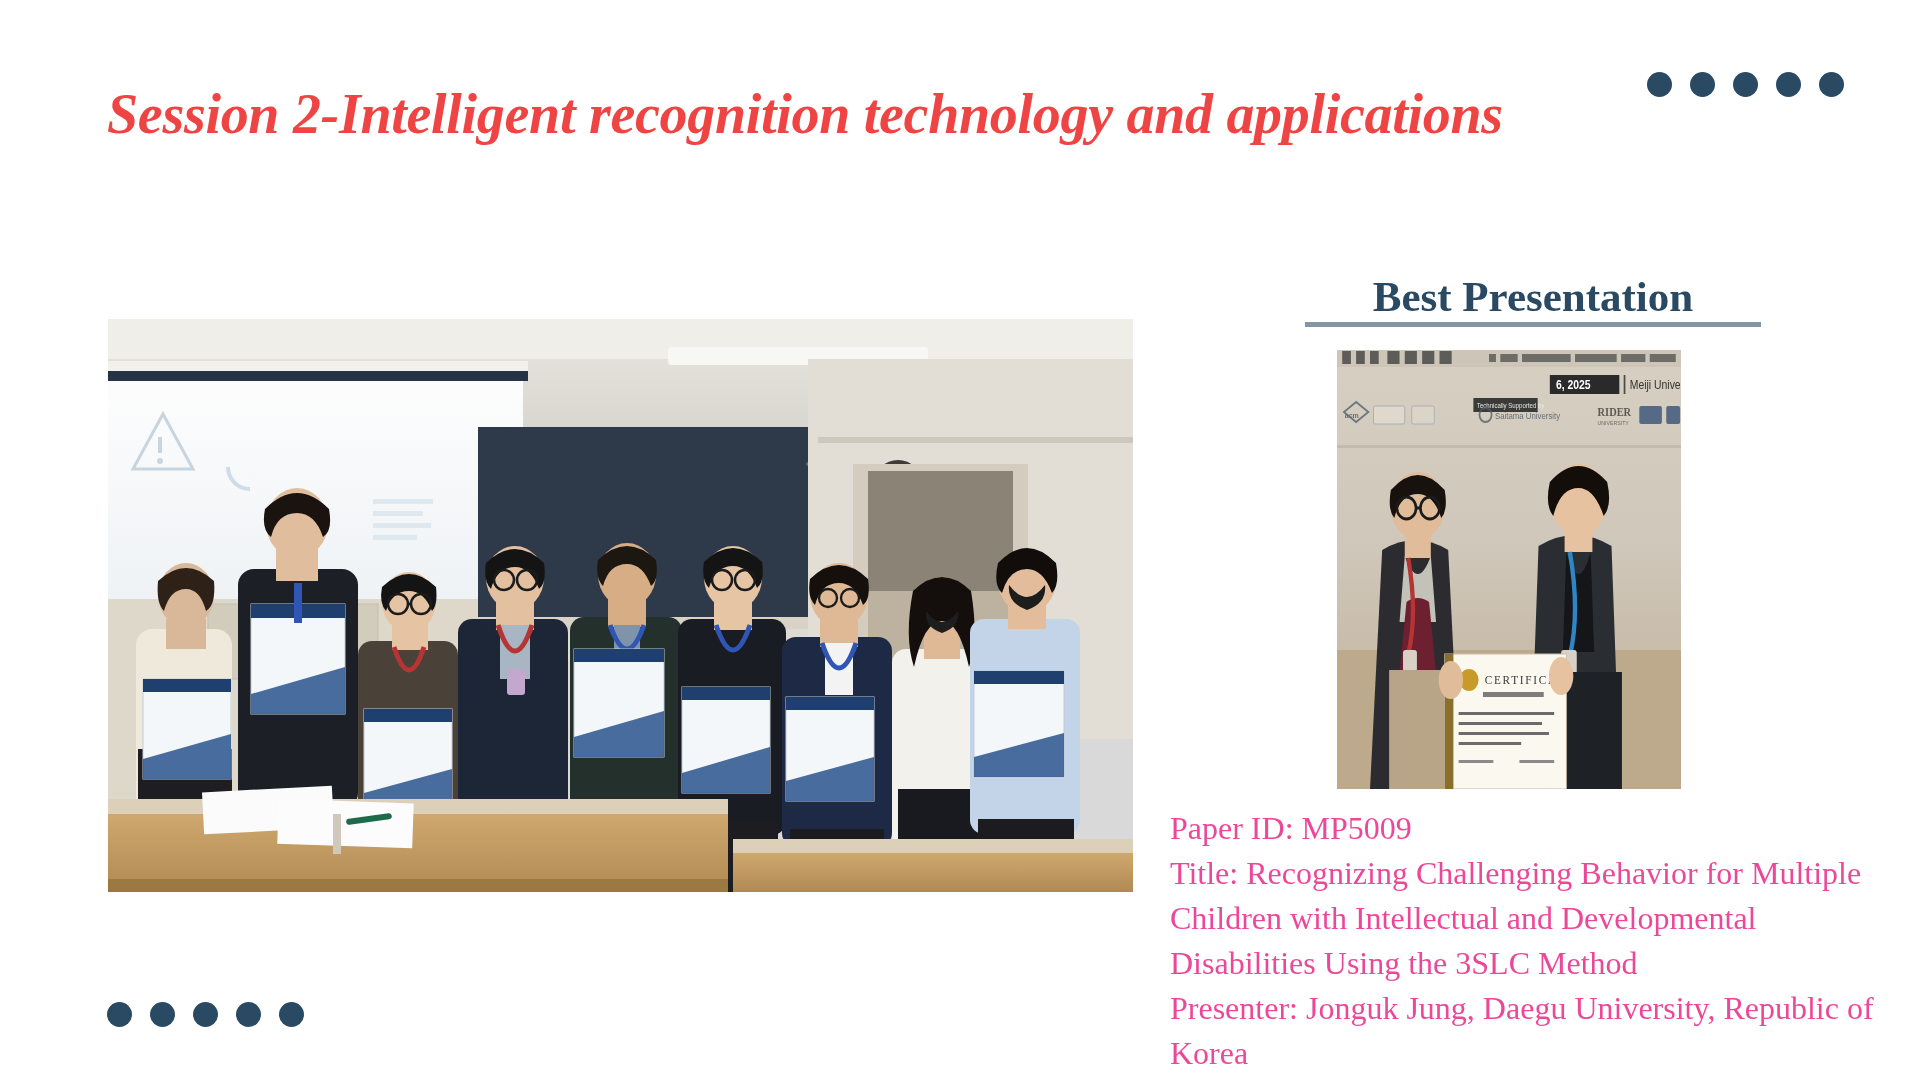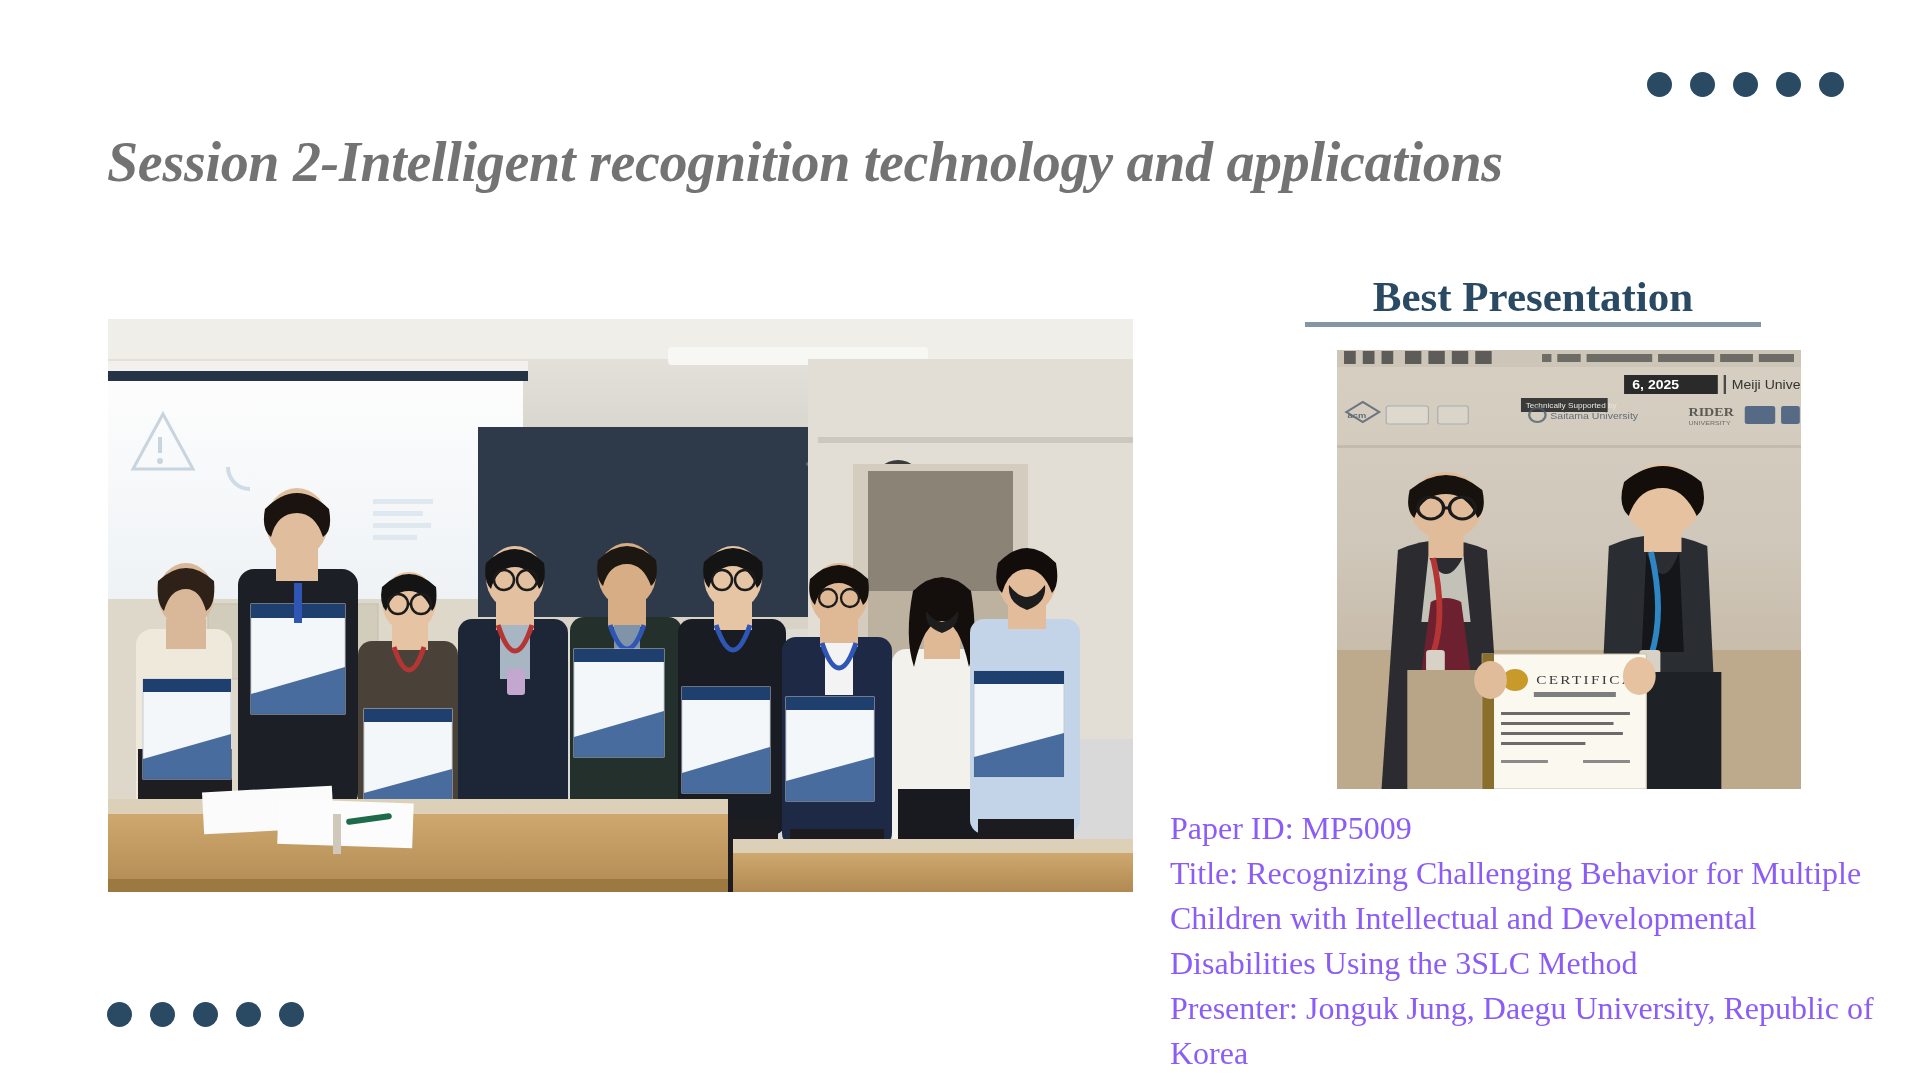--- a/index.html
+++ b/index.html
@@ -8,23 +8,22 @@
     background:#ffffff;
     font-family:"Liberation Serif", serif;
     overflow:hidden;
   }
   .slide { position:relative; width:1920px; height:1078px; background:#ffffff; }
 
   
   .title {
     position:absolute; left:107px; top:82px;
     font-size:56px; font-weight:bold; font-style:italic;
-    color:#737373; letter-spacing:-0.3px; white-space:nowrap;
+    color:#ef4444; letter-spacing:-0.3px; white-space:nowrap;
     font-family:"Liberation Serif", serif;
-    margin-top:48px;
   }
   .subtitle {
     position:absolute; left:107px; top:172px;
     font-size:38px; font-weight:bold; font-style:italic;
     color:#2a4a63; white-space:nowrap;
     font-family:"Liberation Serif", serif;
   }
 
   
   .dots { position:absolute; display:flex; align-items:center; }
@@ -34,36 +33,36 @@
   }
   .dots .dot:last-child { margin-right:0; }
   .dots-top-right { left:1647px; top:72px; }
   .dots-bottom-left { left:107px; top:1002px; }
 
   
   .photo { position:absolute; overflow:hidden; background:#d9d9d9; }
   .photo svg { display:block; width:100%; height:100%; }
 
   #group-photo { left:108px; top:319px; width:1025px; height:573px; }
-  #award-photo { left:1337px; top:350px; width:464px; height:439px; }
+  #award-photo { left:1337px; top:350px; width:344px; height:439px; }
 
   
   .best-heading {
     position:absolute; left:1305px; top:272px; width:456px;
     text-align:center; font-size:43px; font-weight:bold;
     color:#2a4a63; font-family:"Liberation Serif", serif;
   }
   .best-rule {
     position:absolute; left:1305px; top:322px;
     width:456px; height:5px; background:#8296a6;
   }
 
   .paper-info {
     position:absolute; left:1170px; top:806px; width:720px;
-    font-size:32px; line-height:45px; color:#8b5cf6;
+    font-size:32px; line-height:45px; color:#ec4899;
     font-family:"Liberation Serif", serif;
   }
   .paper-info div { white-space:normal; }
 </style>
 </head>
 <body>
 
 <div class="slide">
 
   <div class="title">Session 2-Intelligent recognition technology and applications</div>

